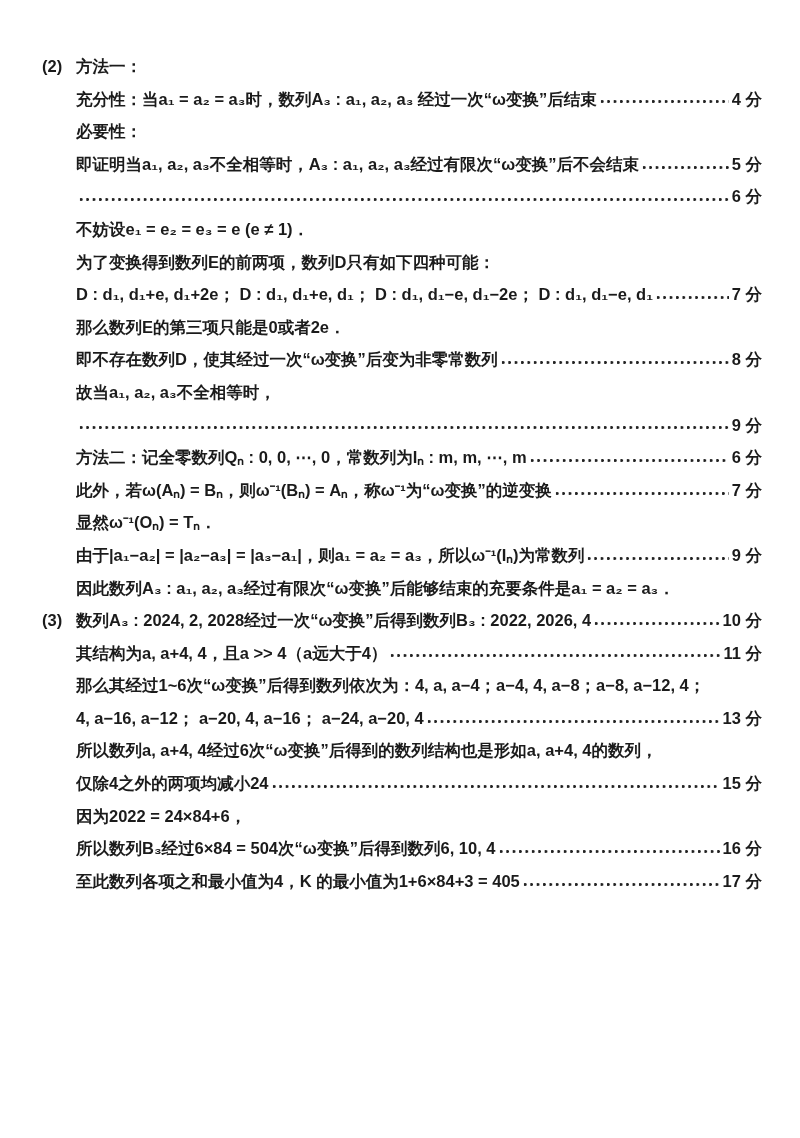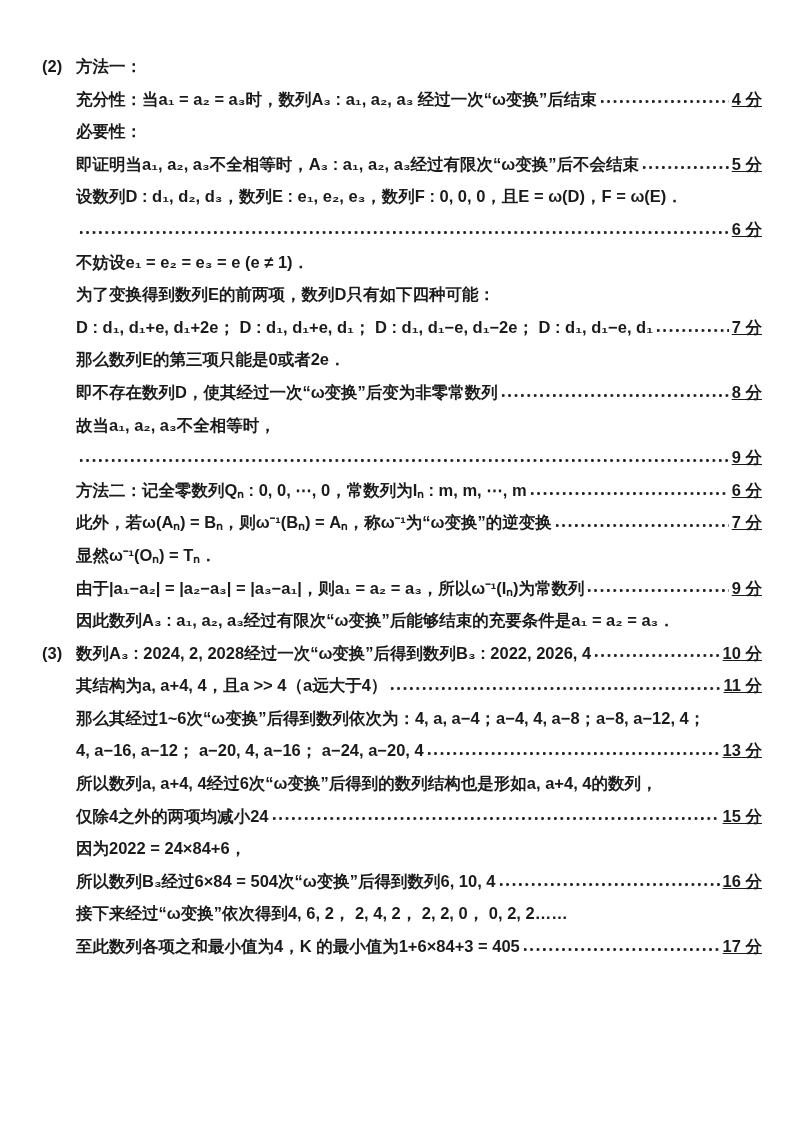--- a/index.html
+++ b/index.html
@@ -43,21 +43,20 @@
     height: 7px;
     align-self: center;
     margin: 6px 3px 0 3px;
     background-image: radial-gradient(circle at 2.2px 3.5px, #222 1.25px, rgba(0,0,0,0) 1.6px);
     background-size: 6.4px 7px;
     background-repeat: repeat-x;
   }
   .score {
     flex: 0 0 auto;
     white-space: nowrap;
-    text-decoration: underline;
   }
 </style>
 </head>
 <body>
 
 <div class="page">
   <div id="lines">
   <div class="line">
     <span class="label">(2)</span>
     <span class="txt">方法一：</span>
@@ -79,26 +78,20 @@
     <span class="score"></span>
   </div>
 
   <div class="line">
     <span class="label"></span>
     <span class="txt">即证明当a₁, a₂, a₃不全相等时，A₃ : a₁, a₂, a₃经过有限次“ω变换”后不会结束</span>
     <span class="leader"></span>
     <span class="score">5 分</span>
   </div>
 
-  <div class="line">
-    <span class="label"></span>
-    <span class="txt">设数列D : d₁, d₂, d₃，数列E : e₁, e₂, e₃，数列F : 0, 0, 0，且E = ω(D)，F = ω(E)．</span>
-
-    <span class="score"></span>
-  </div>
 
   <div class="line">
     <span class="label"></span>
     <span class="leader"></span>
     <span class="score">6 分</span>
   </div>
 
   <div class="line">
     <span class="label"></span>
     <span class="txt">不妨设e₁ = e₂ = e₃ = e (e ≠ 1)．</span>
@@ -231,26 +224,20 @@
     <span class="score"></span>
   </div>
 
   <div class="line">
     <span class="label"></span>
     <span class="txt">所以数列B₃经过6×84 = 504次“ω变换”后得到数列6, 10, 4</span>
     <span class="leader"></span>
     <span class="score">16 分</span>
   </div>
 
-  <div class="line">
-    <span class="label"></span>
-    <span class="txt">接下来经过“ω变换”依次得到4, 6, 2，  2, 4, 2，  2, 2, 0，  0, 2, 2……</span>
-
-    <span class="score"></span>
-  </div>
 
   <div class="line">
     <span class="label"></span>
     <span class="txt">至此数列各项之和最小值为4，K 的最小值为1+6×84+3 = 405</span>
     <span class="leader"></span>
     <span class="score">17 分</span>
   </div>
 </div>
 </div>
 

